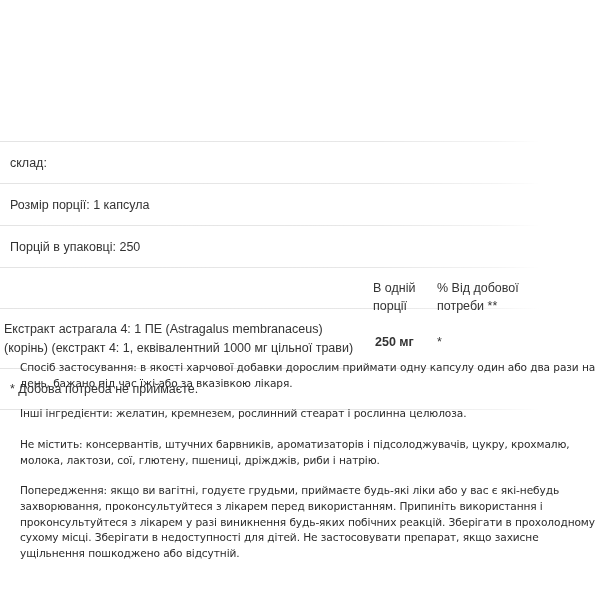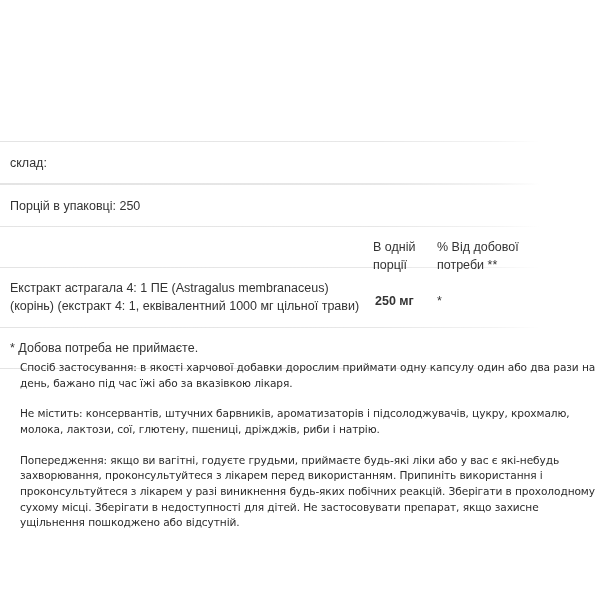--- a/index.html
+++ b/index.html
@@ -64,21 +64,21 @@
     font-size: 12.5px;
     line-height: 1.42;
     color: #333333;
   }
   .fhead .col-serving { left: 373px; width: 60px; }
   .fhead .col-dv      { left: 437px; width: 100px; }
 
   
   .fingredient {
     position: relative;
-    padding: 11px 0 11px 10px;
+    padding: 11px 0 11px 4px;
     min-height: 44px;
     box-sizing: border-box;
   }
   .fingredient .name {
     width: 360px;
     font-size: 12.5px;
     line-height: 1.45;
     color: #333333;
   }
   .fingredient .amount {
@@ -127,20 +127,21 @@
 <div class="page">
 
   <div class="facts">
 
     <div class="rule"></div>
 
     <div class="frow simple">склад:</div>
 
     <div class="rule"></div>
 
+    <div class="frow simple">Розмір порції: 1 капсула</div>
 
     <div class="rule"></div>
 
     <div class="frow simple">Порцій в упаковці: 250</div>
 
     <div class="rule"></div>
 
     <div class="fhead">
       <div class="col col-serving">В одній порції</div>
       <div class="col col-dv">% Від добової потреби **</div>
@@ -157,17 +158,18 @@
     <div class="rule"></div>
 
     <div class="ffootnote">* Добова потреба не приймаєте.</div>
 
     <div class="rule"></div>
 
   </div>
 
   <div class="body-copy">
     <p>Спосіб застосування: в якості харчової добавки дорослим приймати одну капсулу один або два рази на день, бажано під час їжі або за вказівкою лікаря.</p>
+    <p>Інші інгредієнти: желатин, кремнезем, рослинний стеарат і рослинна целюлоза.</p>
     <p>Не містить: консервантів, штучних барвників, ароматизаторів і підсолоджувачів, цукру, крохмалю, молока, лактози, сої, глютену, пшениці, дріжджів, риби і натрію.</p>
     <p>Попередження: якщо ви вагітні, годуєте грудьми, приймаєте будь-які ліки або у вас є які-небудь захворювання, проконсультуйтеся з лікарем перед використанням. Припиніть використання і проконсультуйтеся з лікарем у разі виникнення будь-яких побічних реакцій. Зберігати в прохолодному сухому місці. Зберігати в недоступності для дітей. Не застосовувати препарат, якщо захисне ущільнення пошкоджено або відсутній.</p>
   </div>
 
 </div>
 
 </body></html>

